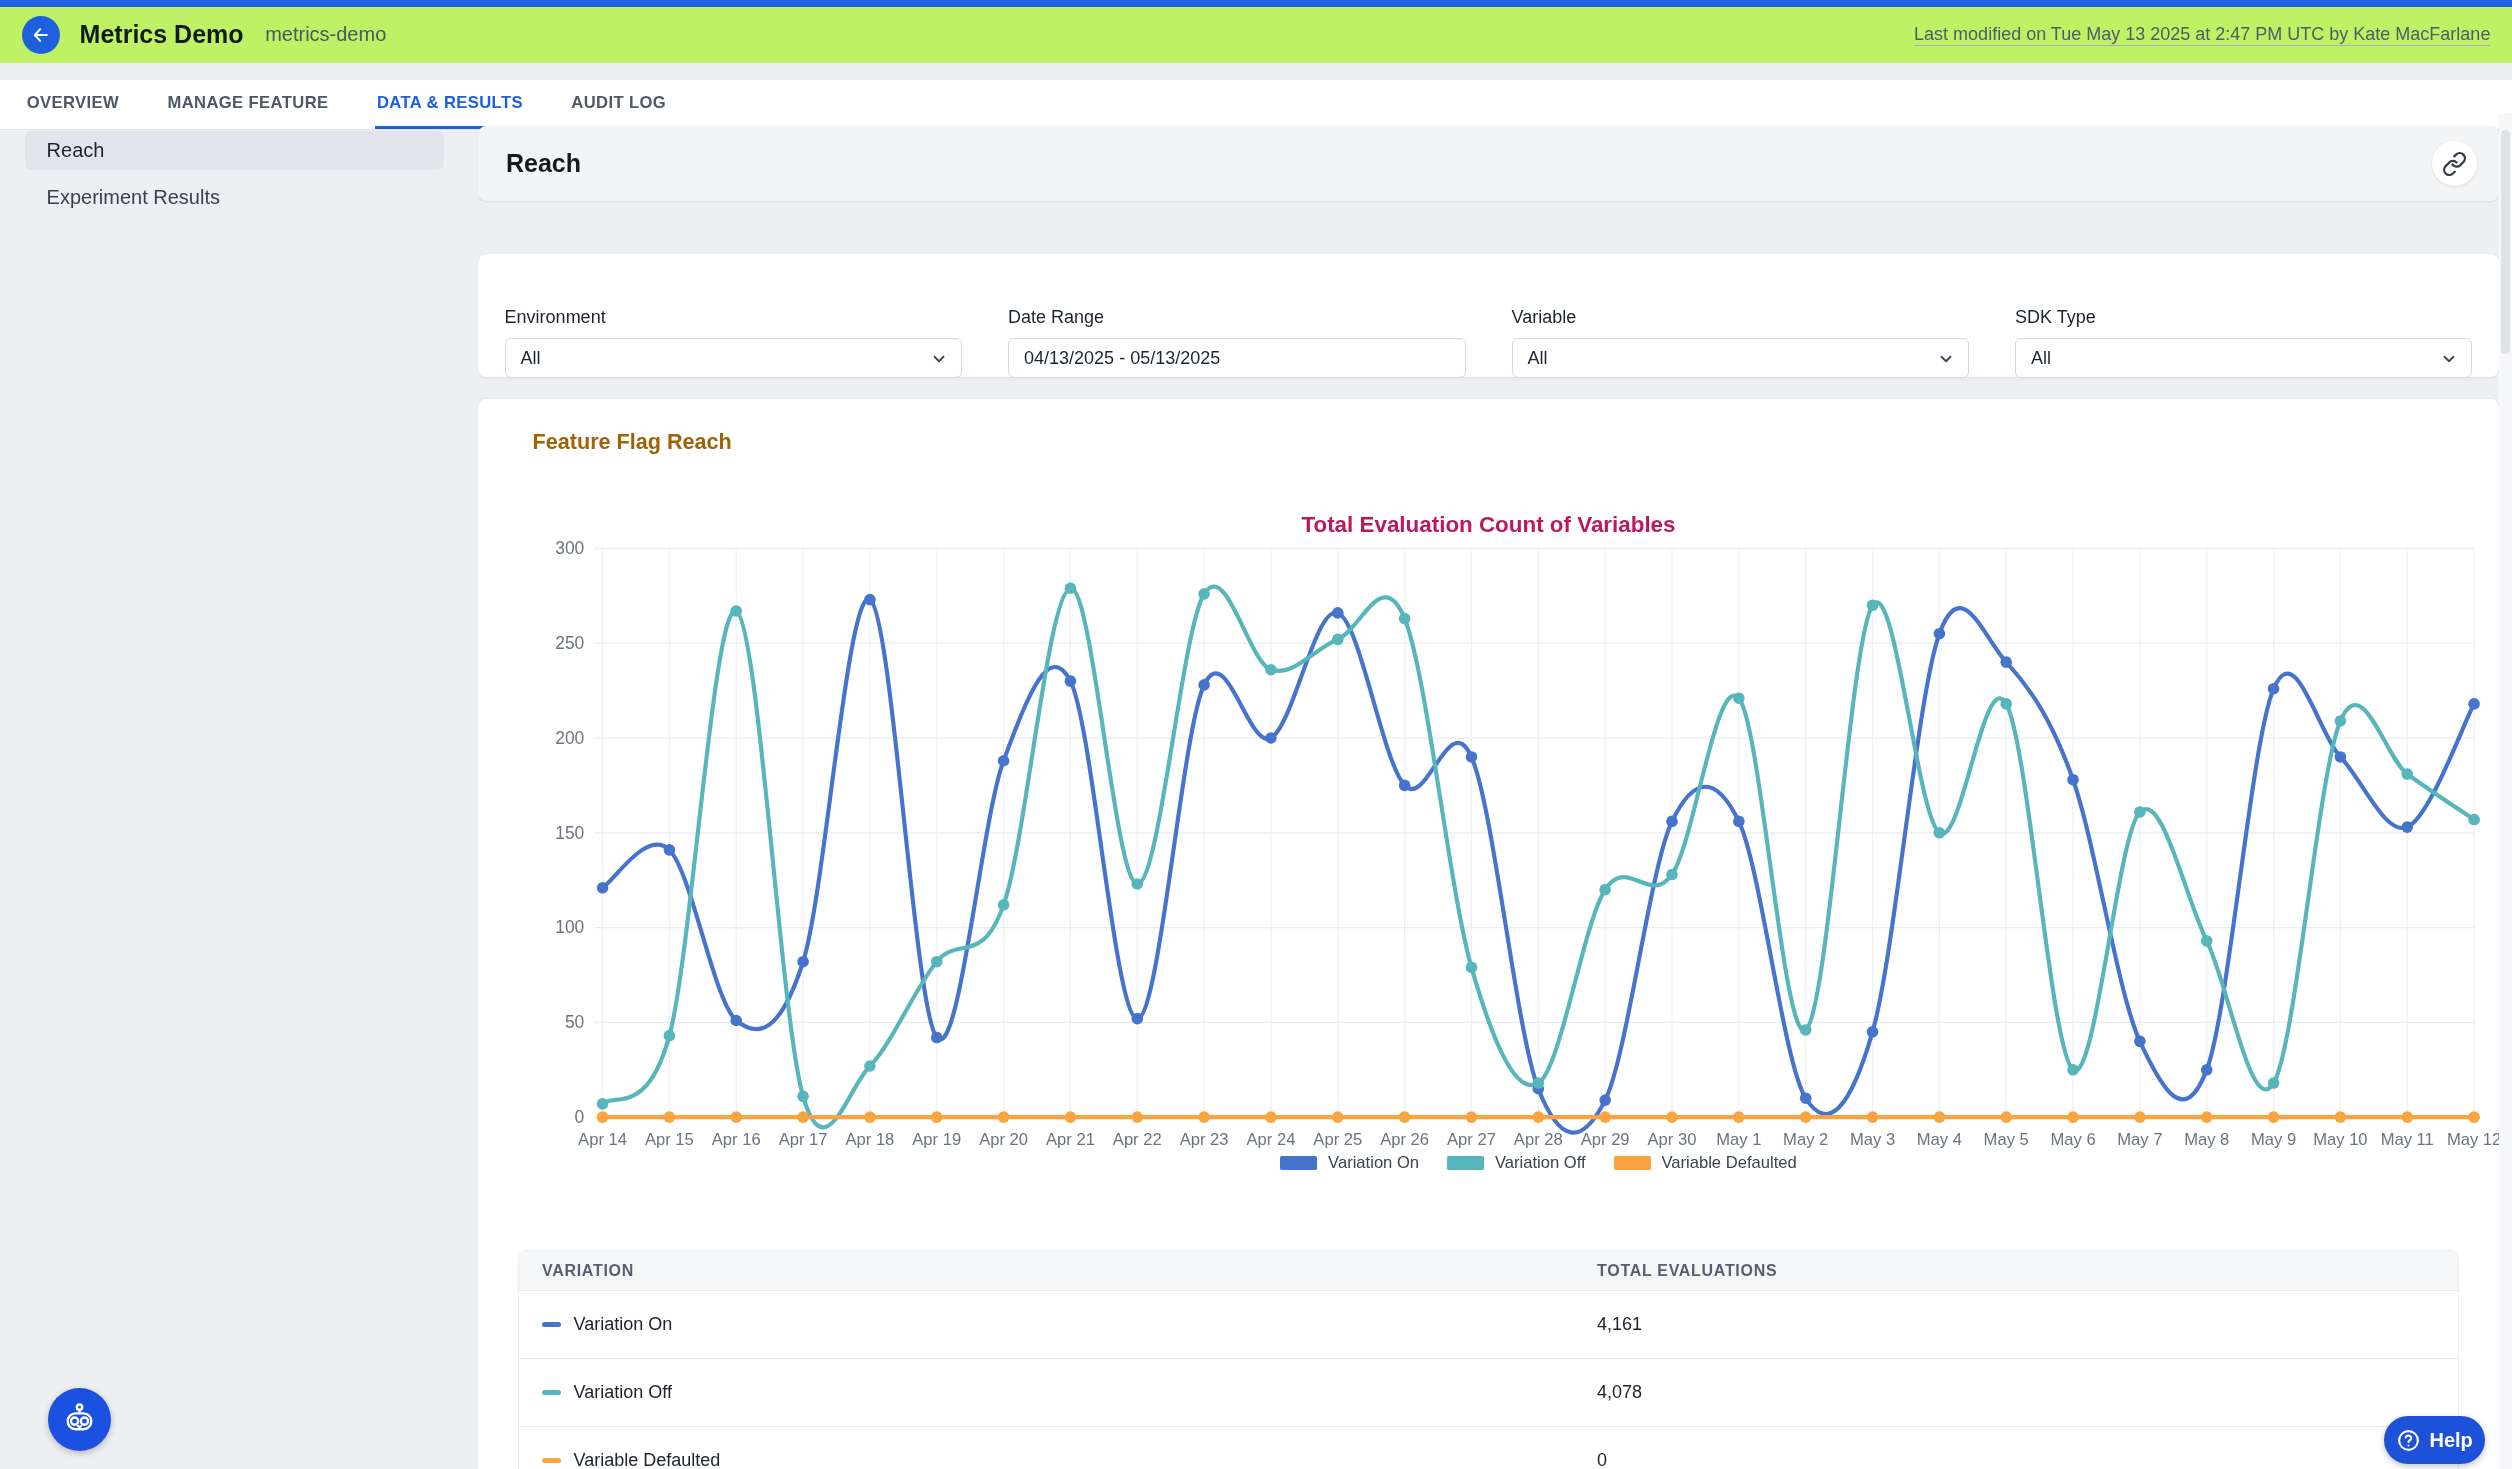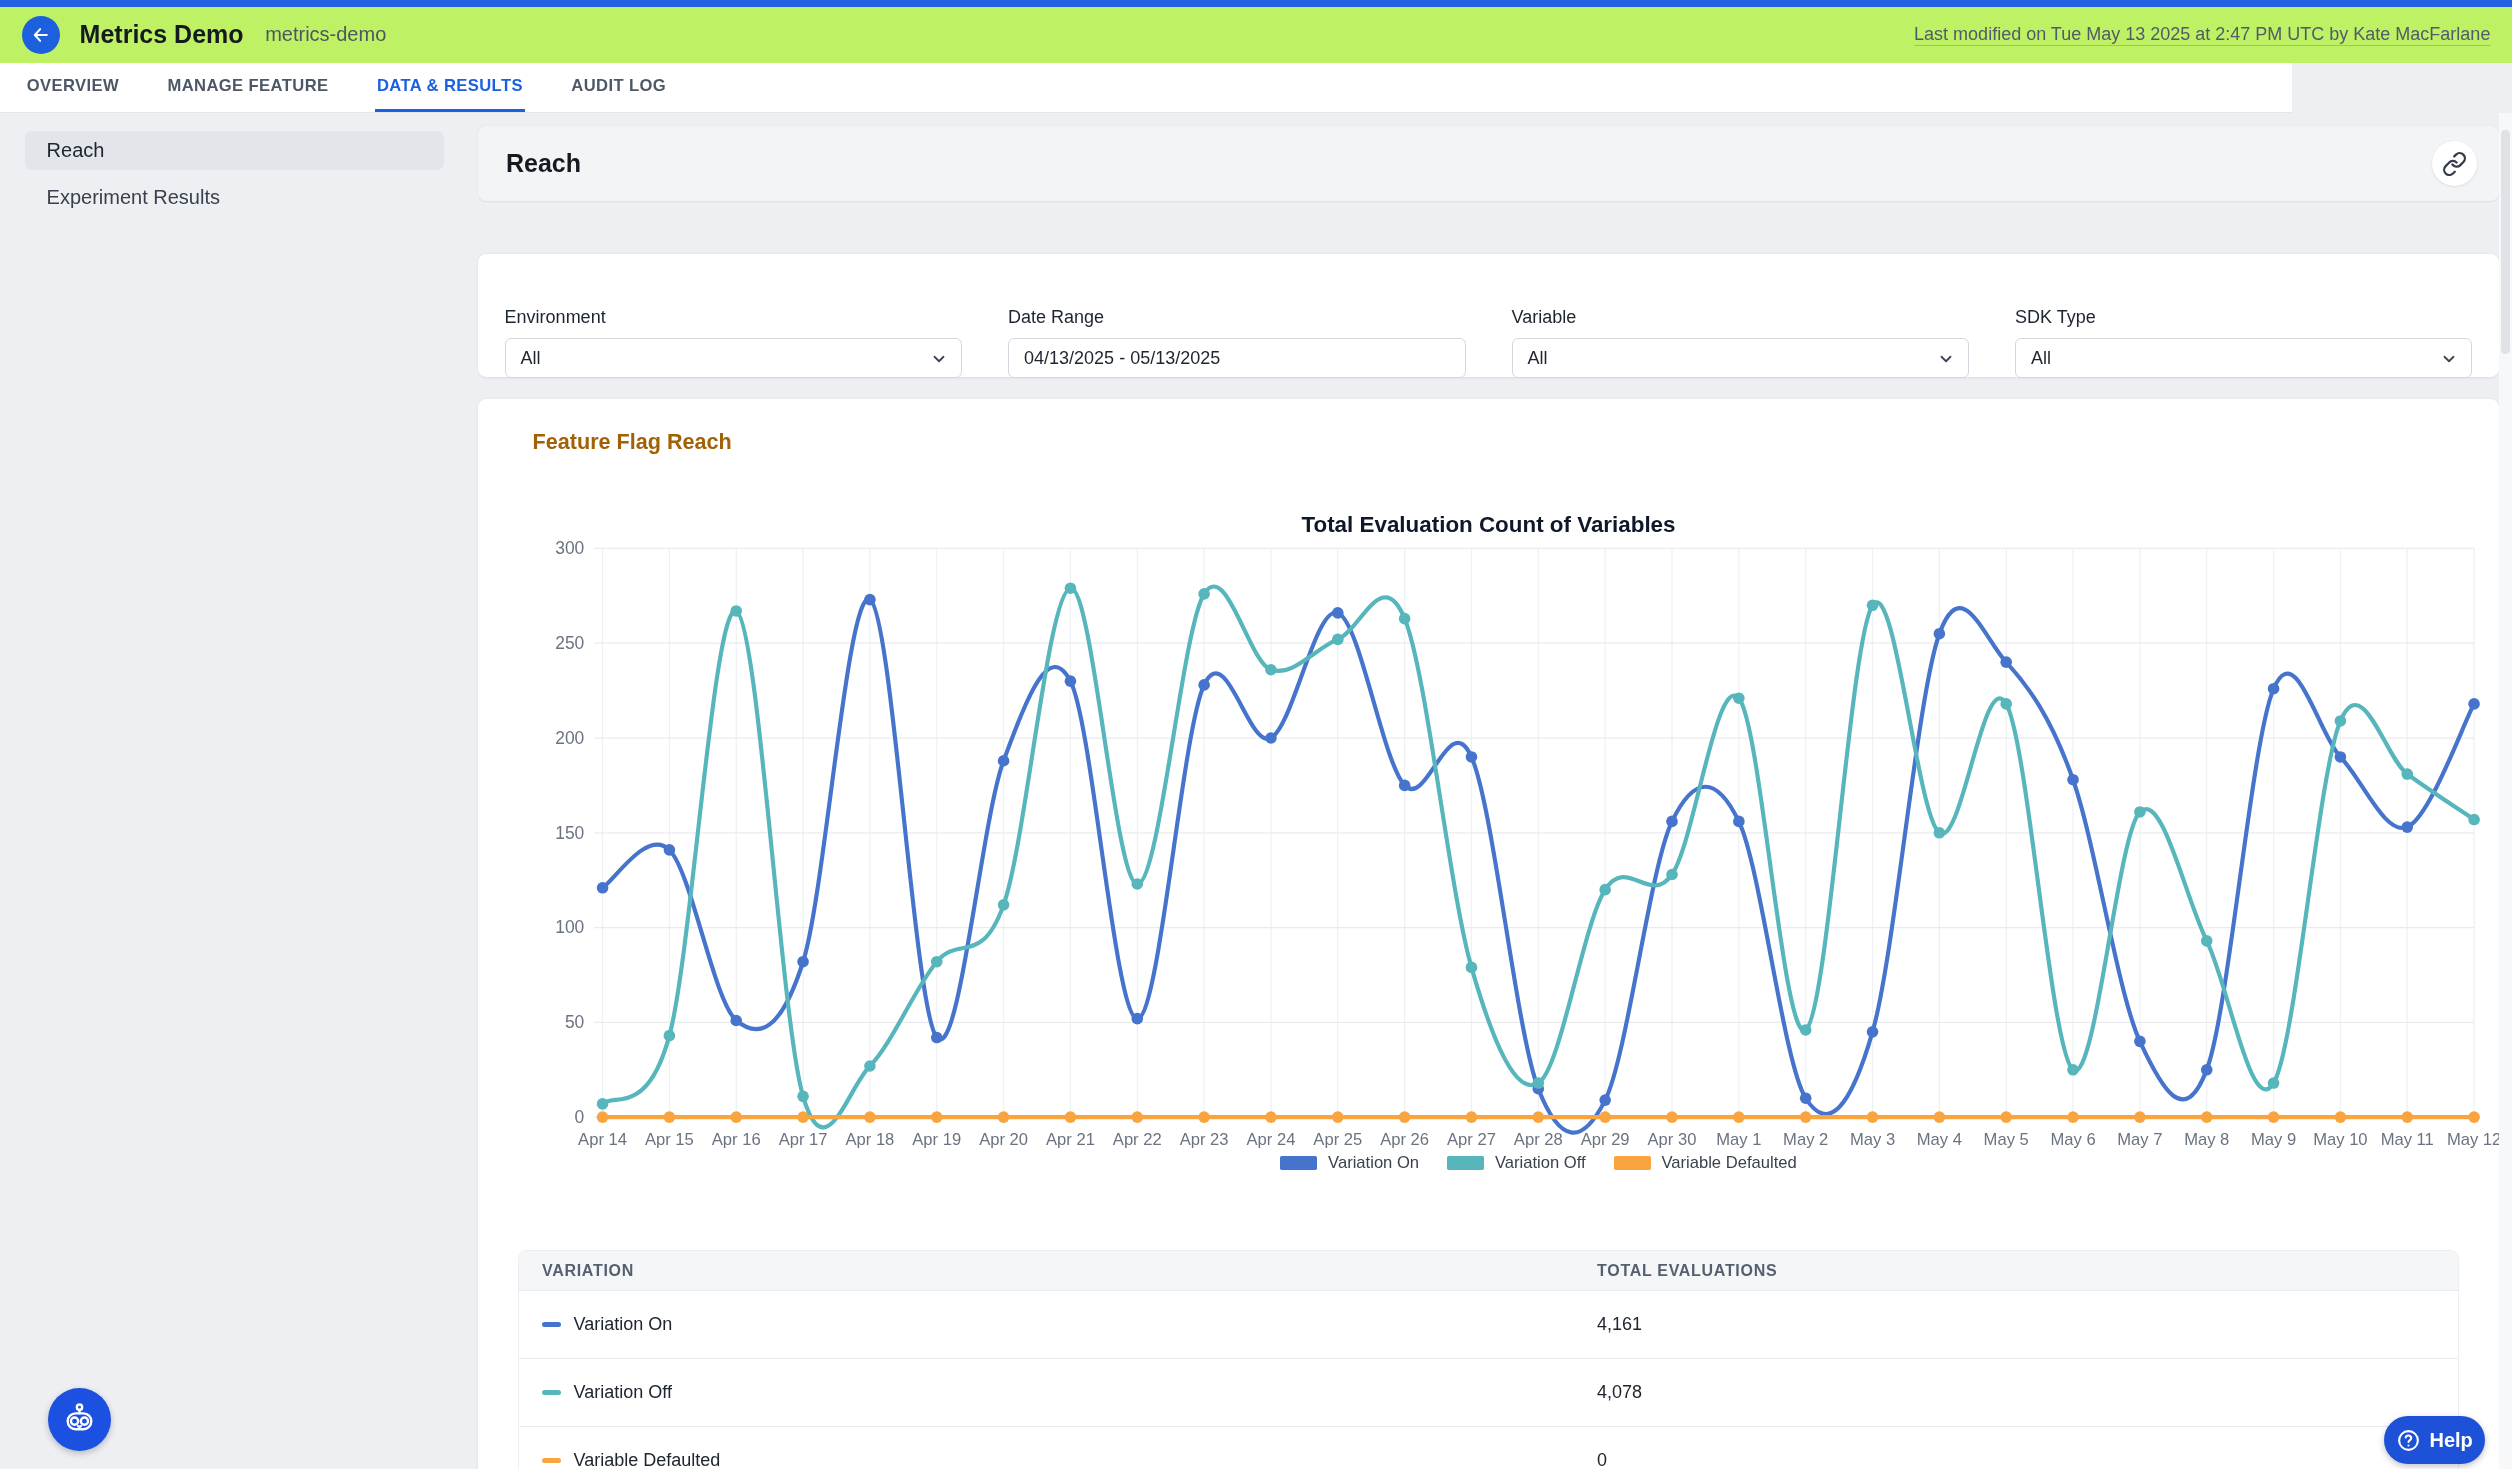--- a/index.html
+++ b/index.html
@@ -10,21 +10,21 @@
 
   .header { position:absolute; left:0; top:6.6px; width:2512px; height:56px; background:#bef264;
             display:flex; align-items:center; padding:0 21.6px; }
   .back-btn { width:38px; height:38px; border-radius:50%; background:#1d60de; display:flex;
               align-items:center; justify-content:center; flex:0 0 auto; cursor:pointer; }
   .page-title { font-size:25px; font-weight:700; color:#151a21; margin-left:20px; }
   .page-key { font-size:20px; color:#4d5664; margin-left:21.6px; }
   .last-modified { margin-left:auto; font-size:18px; color:#525b69; text-decoration:underline;
                    text-decoration-color:#a7aeb8; text-underline-offset:5px; }
 
-  .tabs { position:absolute; left:0; top:63px; width:2292px; height:50px; background:#ffffff;
+  .tabs { position:absolute; left:0; top:80px; width:2512px; height:50px; background:#ffffff;
           border-bottom:0.8px solid #e3e5e9; display:flex; padding-left:25px; gap:45px; }
   .tab { display:flex; align-items:center; font-size:16.6px; font-weight:700; letter-spacing:0.4px;
          color:#4d5766; border-bottom:3.3px solid transparent; padding:0 1.7px; cursor:pointer; }
   .tab.active { color:#1b60e0; border-bottom-color:#1b60e0; }
 
   .sidebar { position:absolute; left:25px; top:131px; width:419px; }
   .side-item { height:39px; border-radius:6.6px; display:flex; align-items:center; padding-left:21.6px;
                font-size:20px; color:#39414e; margin-bottom:8.3px; cursor:pointer; }
   .side-item.active { background:#e3e5ea; color:#1d2530; }
 
@@ -41,21 +41,21 @@
   .filter-label { font-size:18px; font-weight:500; color:#1d2530; margin-bottom:10px;margin-top:28px; }
   .filter-control { height:40px; border:0.8px solid #d3d8df; border-radius:6px; background:#ffffff;
                     display:flex; align-items:center; padding:0 15px; font-size:18px; color:#1d2530;
                     position:relative; cursor:pointer; }
   .filter-control .chevron { position:absolute; right:13.3px; top:10.8px; }
 
   .chart-card { position:absolute; left:478px; top:399px; width:2021px; height:1112px; background:#ffffff;
                 border-radius:8.3px; box-shadow:0 0.8px 2.5px rgba(20,24,34,0.08); }
   .card-title { position:absolute; left:26.6px; top:30px; font-size:21.6px; font-weight:700; color:#a16207;padding-left:28px; }
   .chart-title { position:absolute; left:0; top:113px; width:100%; text-align:center;
-                 font-size:22.4px; font-weight:600; color:#0f172a; }
+                 font-size:22.4px; font-weight:600; color:#be185d; }
   .chart-svg { position:absolute; left:0; top:141px; }
 
   .legend { position:absolute; left:125px; top:754px; width:1871px; display:flex; justify-content:center;
             align-items:center; gap:28px; }
   .legend-item { display:flex; align-items:center; gap:10.8px; }
   .legend-swatch { width:37px; height:14px; border-radius:1.7px; }
   .legend-label { font-size:16.6px; color:#3a424e; }
 
   .eval-table { position:absolute; left:40px; top:851px; width:1941px; border:0.8px solid #eceef1;
                 border-radius:8.3px 8.3px 0 0; overflow:hidden; }

